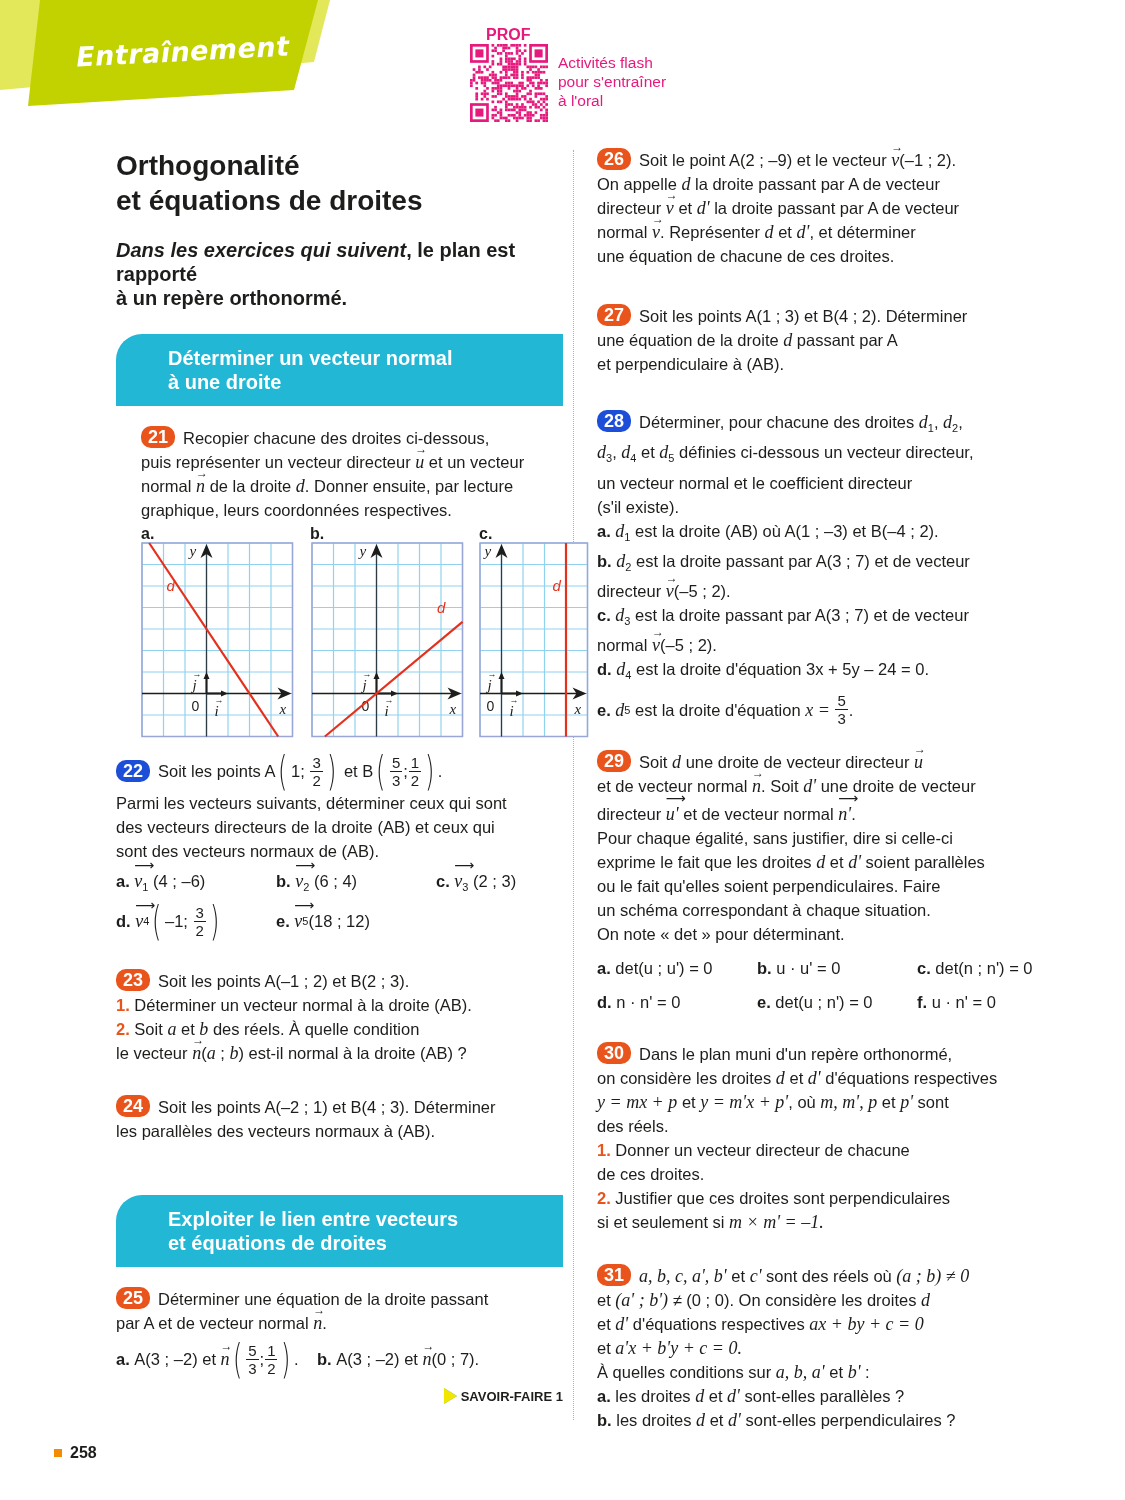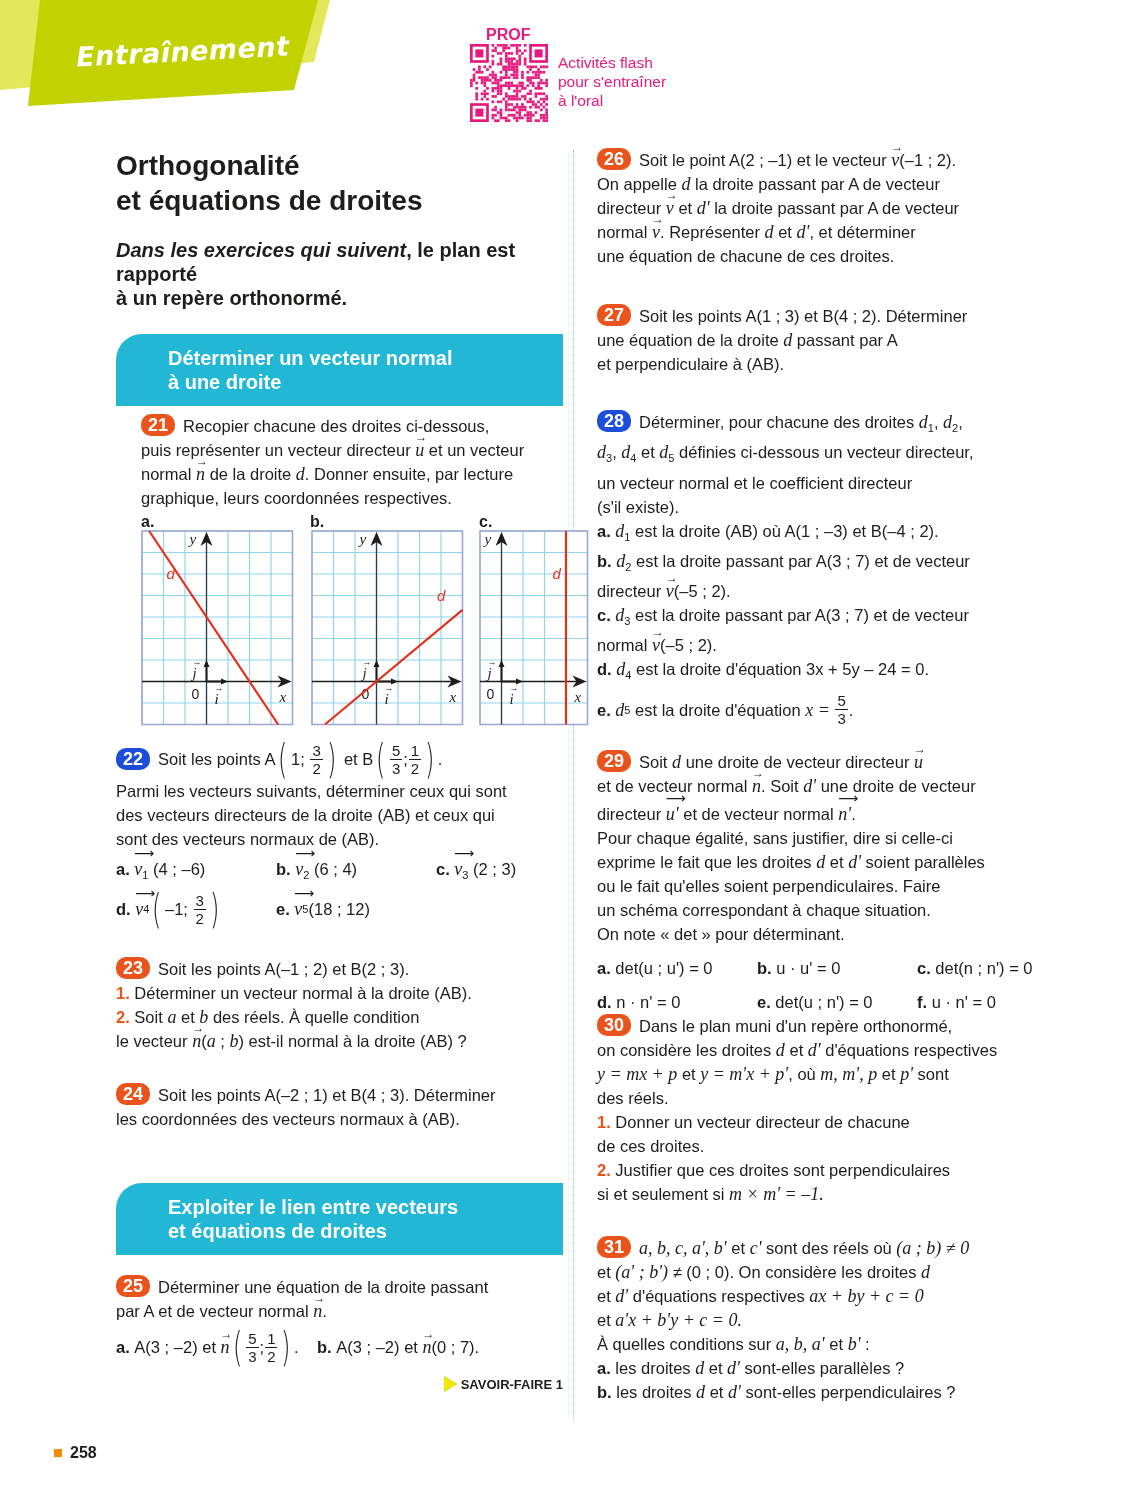--- a/index.html
+++ b/index.html
@@ -413,21 +413,21 @@
   <div class="intro">
     <i>Dans les exercices qui suivent</i><span>, le plan est rapporté</span><br>
     <span>à un repère orthonormé.</span>
   </div>
 
   <div class="section" style="margin-top:24px;">
     <div>Déterminer un vecteur normal</div>
     <div>à une droite</div>
   </div>
 
-  <div class="ex" style="margin-top:8px;padding-left:25px;">
+  <div class="ex" style="margin-top:20px;padding-left:25px;">
     <div><span class="num orange">21</span><span>Recopier chacune des droites ci-dessous,</span></div>
     <div><span>puis représenter un vecteur directeur</span> <span class="vec">u</span> <span>et un vecteur</span></div>
     <div><span>normal</span> <span class="vec">n</span> <span>de la droite</span> <i class="m">d</i><span>. Donner ensuite, par lecture</span></div>
     <div><span>graphique, leurs coordonnées respectives.</span></div>
     <div class="graphs">
       <div class="g-lbl" style="left:0">a.</div>
       <div class="g-lbl" style="left:169px">b.</div>
       <div class="g-lbl" style="left:338px">c.</div>
       <svg class="graph" id="g0" style="left:0" width="152.5" height="195.5">
           <rect x="1" y="1" width="150.5" height="193.5" fill="#fff"></rect>
@@ -581,21 +581,21 @@
 
   <div class="ex" style="margin-top:26px;">
     <div><span class="num orange">23</span><span>Soit les points A(–1 ; 2) et B(2 ; 3).</span></div>
     <div><span class="step">1.</span> <span>Déterminer un vecteur normal à la droite (AB).</span></div>
     <div><span class="step">2.</span> <span>Soit</span> <i class="m">a</i> <span>et</span> <i class="m">b</i> <span>des réels. À quelle condition</span></div>
     <div><span>le vecteur</span> <span class="vec">n</span>(<i class="m">a</i> ; <i class="m">b</i>) <span>est-il normal à la droite (AB) ?</span></div>
   </div>
 
   <div class="ex" style="margin-top:30px;">
     <div><span class="num orange">24</span><span>Soit les points A(–2 ; 1) et B(4 ; 3). Déterminer</span></div>
-    <div>les coordonnées des vecteurs normaux à (AB).</div>
+    <div>les parallèles des vecteurs normaux à (AB).</div>
   </div>
 
   <div class="section" style="margin-top:52px;">
     <div>Exploiter le lien entre vecteurs</div>
     <div>et équations de droites</div>
   </div>
 
   <div class="ex" style="margin-top:20px;">
     <div><span class="num orange">25</span><span>Déterminer une équation de la droite passant</span></div>
     <div><span>par A et de vecteur normal</span> <span class="vec">n</span>.</div>
@@ -609,21 +609,21 @@
         </span><span class="paren">)</span>.
       &nbsp;&nbsp;&nbsp;<b class="lbl">b.</b>&nbsp;<span>A(3 ; –2) et</span>&nbsp;<span class="vec">n</span><span>(0 ; 7).</span>
     </div>
     <div class="savoir"><span class="tri"></span><span>SAVOIR-FAIRE 1</span></div>
   </div>
 </div>
 
 <div class="col-right">
 
   <div class="ex">
-    <div><span class="num orange">26</span><span>Soit le point A(2 ; –1) et le vecteur</span> <span class="vec">v</span><span>(–1 ; 2).</span></div>
+    <div><span class="num orange">26</span><span>Soit le point A(2 ; –9) et le vecteur</span> <span class="vec">v</span><span>(–1 ; 2).</span></div>
     <div><span>On appelle</span> <i class="m">d</i> <span>la droite passant par A de vecteur</span></div>
     <div><span>directeur</span> <span class="vec">v</span> <span>et</span> <i class="m">d'</i> <span>la droite passant par A de vecteur</span></div>
     <div><span>normal</span> <span class="vec">v</span><span>. Représenter</span> <i class="m">d</i> <span>et</span> <i class="m">d'</i><span>, et déterminer</span></div>
     <div>une équation de chacune de ces droites.</div>
   </div>
 
   <div class="ex" style="margin-top:36px;">
     <div><span class="num orange">27</span><span>Soit les points A(1 ; 3) et B(4 ; 2). Déterminer</span></div>
     <div><span>une équation de la droite</span> <i class="m">d</i> <span>passant par A</span></div>
     <div>et perpendiculaire à (AB).</div>
@@ -658,21 +658,21 @@
     <div class="grid3r" style="margin-top:10px; row-gap:10px;">
       <div><b class="lbl">a.</b> <span>det(u ; u') = 0</span></div>
       <div><b class="lbl">b.</b> <span>u · u' = 0</span></div>
       <div><b class="lbl">c.</b> <span>det(n ; n') = 0</span></div>
       <div><b class="lbl">d.</b> <span>n · n' = 0</span></div>
       <div><b class="lbl">e.</b> <span>det(u ; n') = 0</span></div>
       <div><b class="lbl">f.</b> <span>u · n' = 0</span></div>
     </div>
   </div>
 
-  <div class="ex" style="">
+  <div class="ex" style="margin-top:28px;">
     <div><span class="num orange">30</span><span>Dans le plan muni d'un repère orthonormé,</span></div>
     <div><span>on considère les droites</span> <i class="m">d</i> <span>et</span> <i class="m">d'</i> <span>d'équations respectives</span></div>
     <div><i class="m">y = mx + p</i> <span>et</span> <i class="m">y = m'x + p'</i><span>, où</span> <i class="m">m, m', p</i> <span>et</span> <i class="m">p'</i> <span>sont</span></div>
     <div>des réels.</div>
     <div><span class="step">1.</span> <span>Donner un vecteur directeur de chacune</span></div>
     <div>de ces droites.</div>
     <div><span class="step">2.</span> <span>Justifier que ces droites sont perpendiculaires</span></div>
     <div><span>si et seulement si</span> <i class="m">m × m' = –1.</i></div>
   </div>
 

